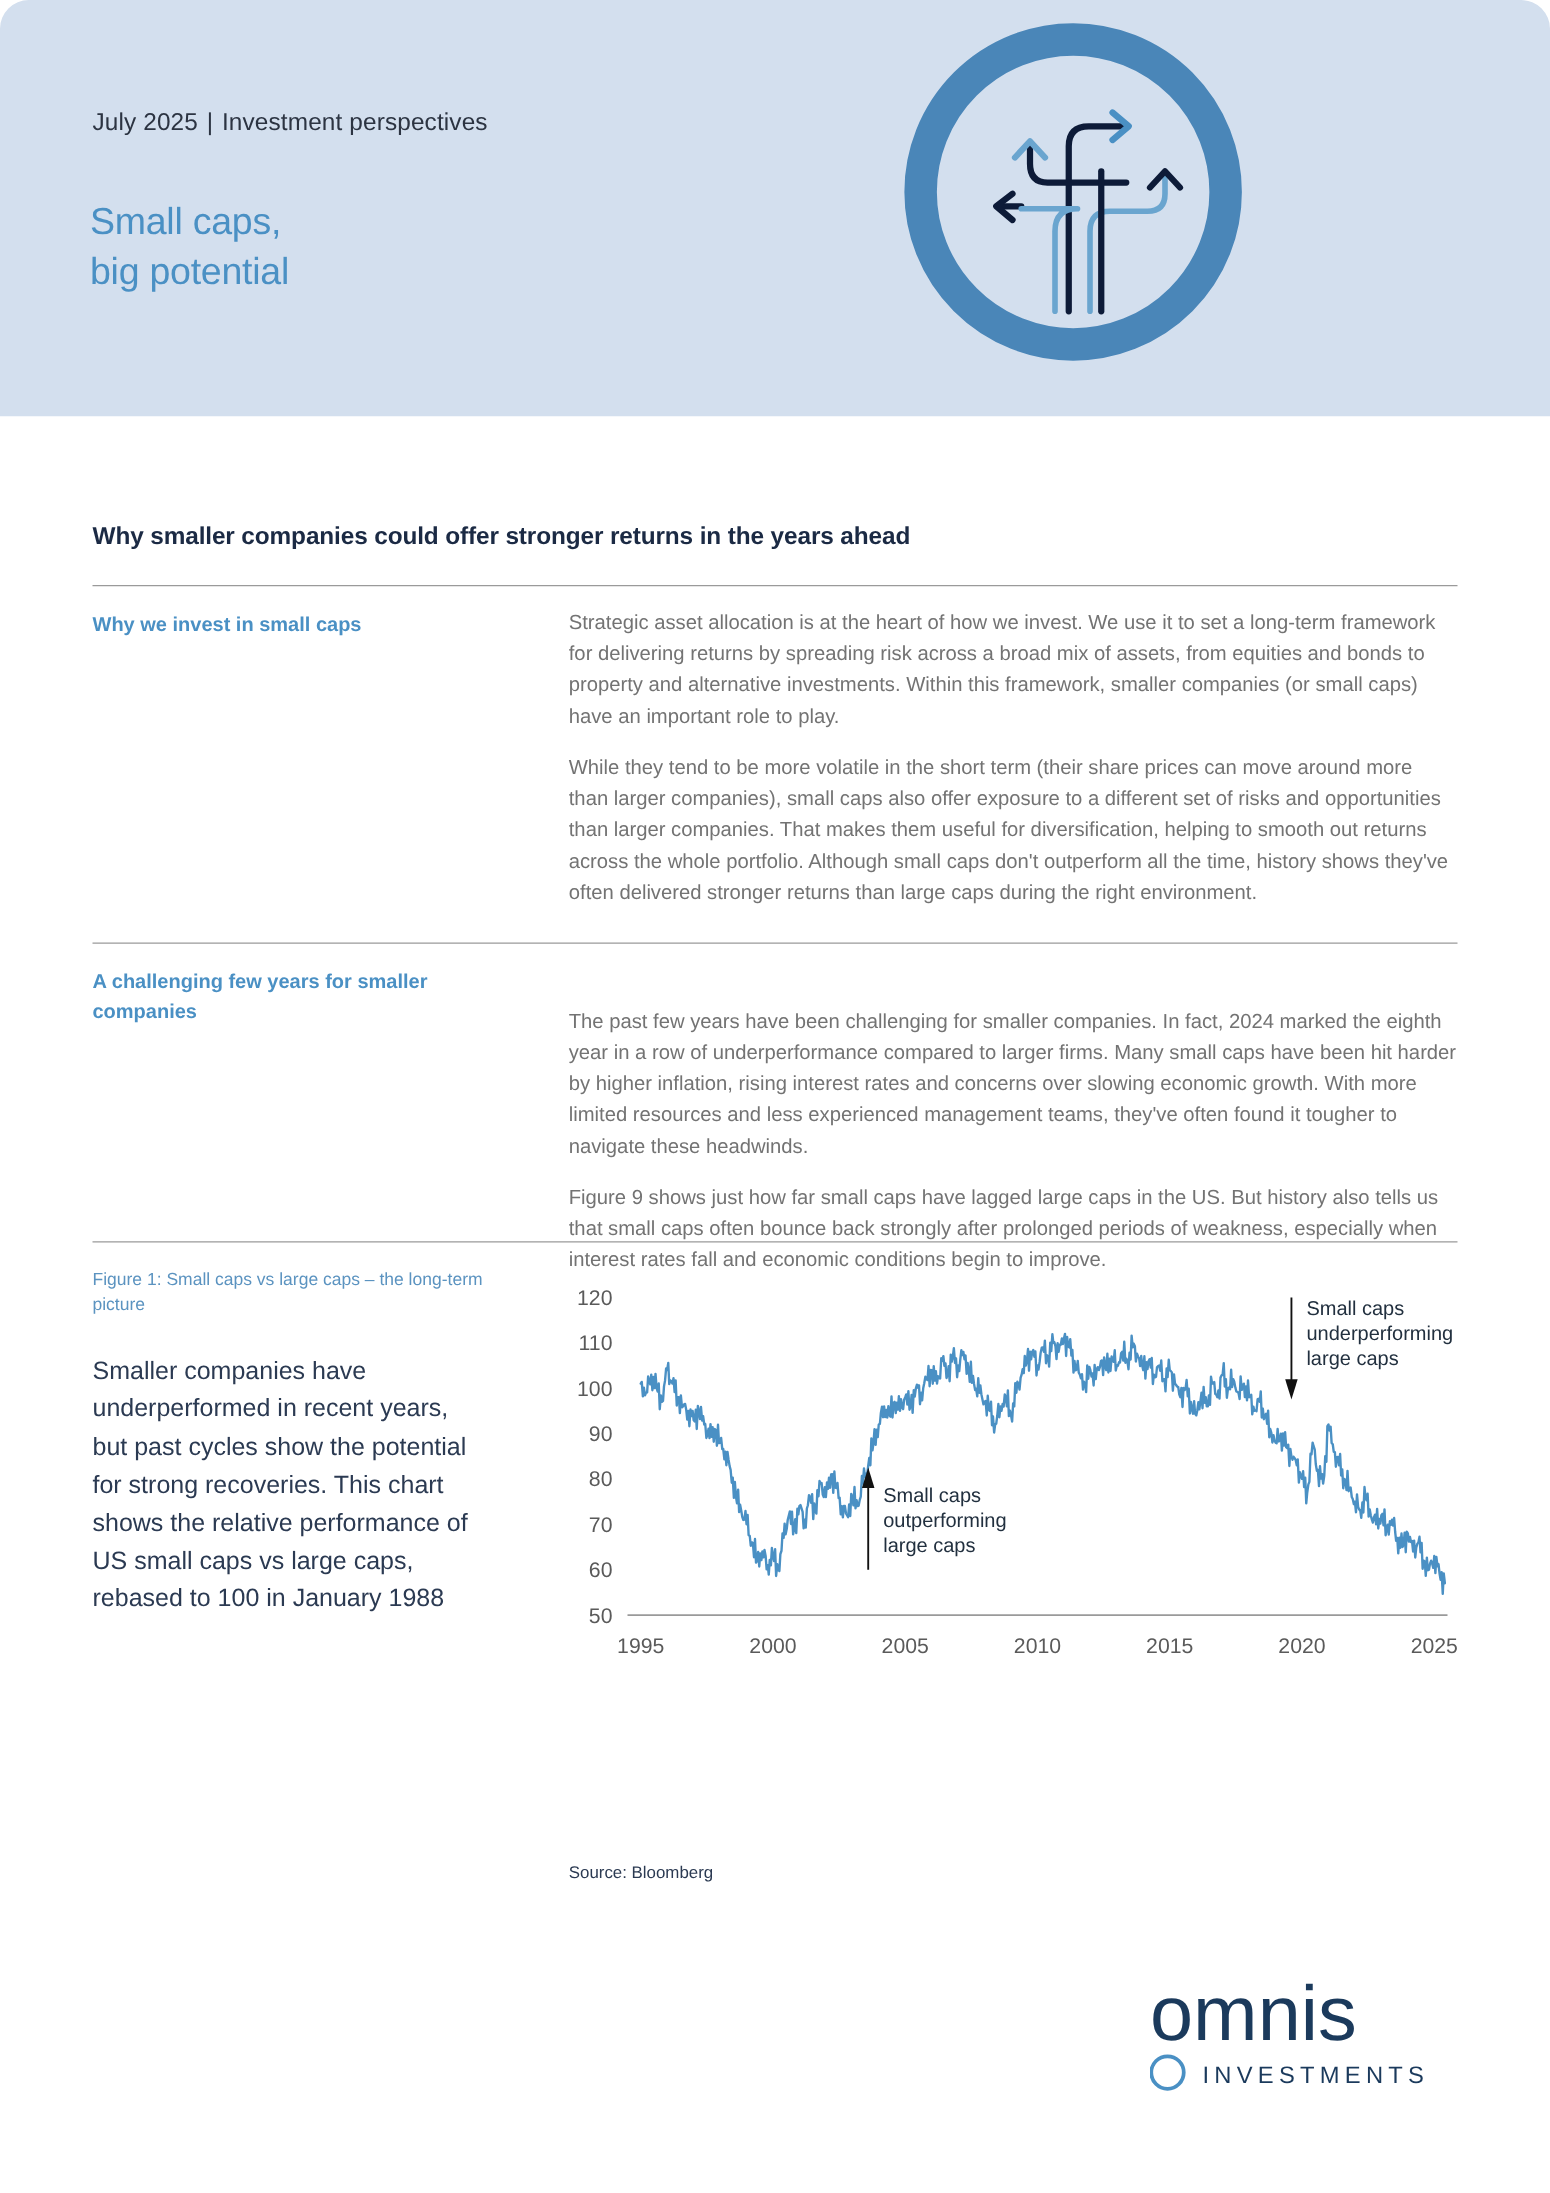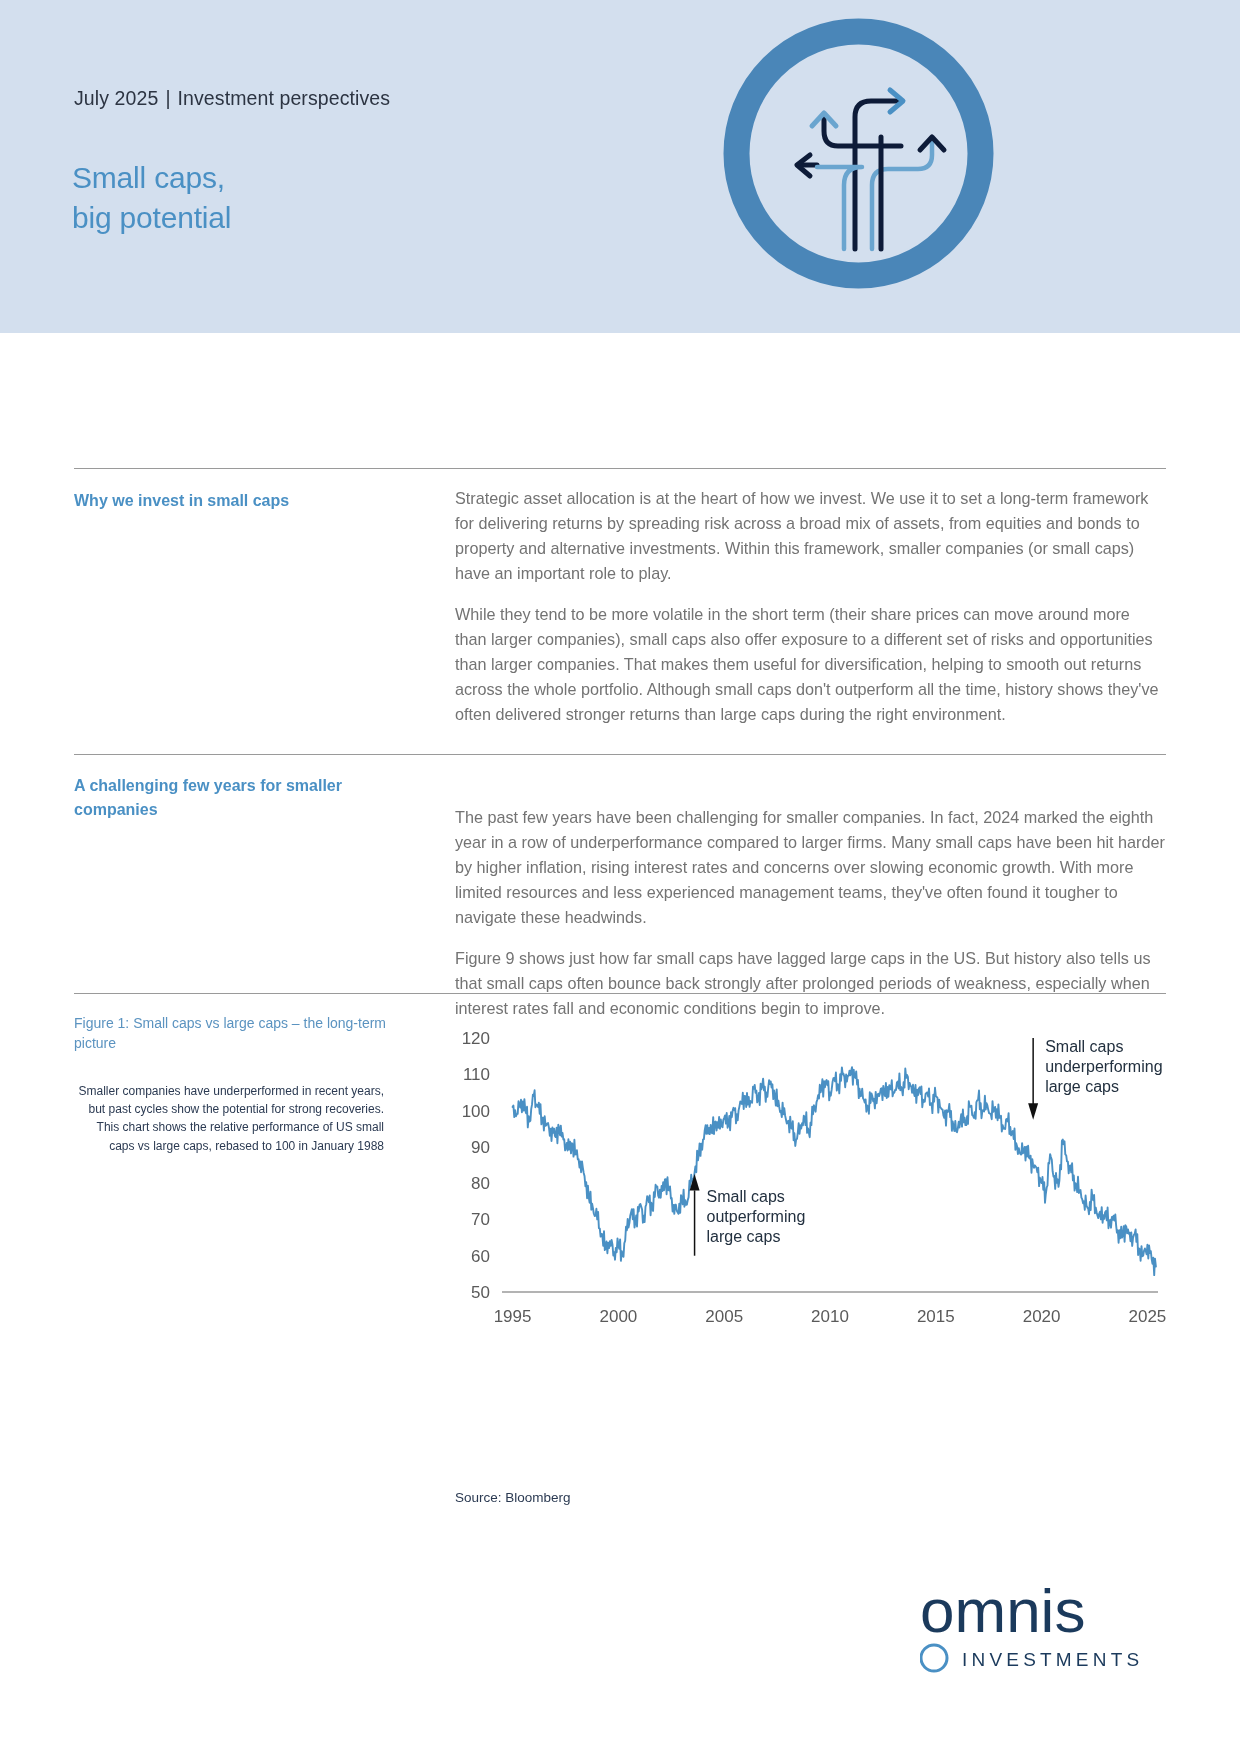--- a/index.html
+++ b/index.html
@@ -2,21 +2,21 @@
 <html><head>
 <meta charset="utf-8">
 <style>
   * { box-sizing: border-box; margin: 0; padding: 0; }
   html, body {
     width: 1240px; height: 1754px;
     background: #ffffff;
     font-family: "Liberation Sans", sans-serif;
     color: #1b2a44;
   }
-  .page { position: relative; width: 1240px; height: 1754px; overflow: hidden; }
+  .page { position: relative; width: 1240px; height: 1754px; overflow: hidden; border-radius: 23px; }
 
   
   .header {
     position: absolute; left: 0; top: 0; width: 1240px; height: 333px;
     background: #d3dfee;
   }
   .kicker {
     position: absolute; left: 74px; top: 87px;
     font-size: 19.5px; color: #2c3442; letter-spacing: .1px;
     font-family: "Liberation Sans", sans-serif;
@@ -63,21 +63,21 @@
   .sec-body.b1 { top: 486px; }
   .sec-body.b2 { top: 772px; margin-top: 33px; }
 
   
   .fig-title {
     position: absolute; left: 74px; top: 1014px; width: 330px;
     font-size: 14px; color: #5b93c0; line-height: 1.42; font-weight: 400;
   }
   .fig-desc {
     position: absolute; left: 74px; top: 1082px; width: 310px;
-    font-size: 12px; color: #2b3a52; line-height: 1.52; text-align: right;
+    font-size: 20px; color: #2b3a52; line-height: 1.52;
   }
 
   .chart-wrap {
     position: absolute; left: 440px; top: 1020px; width: 730px; height: 330px;
   }
   .chart-svg { display:block; }
 
   .source {
     position: absolute; left: 455px; top: 1490px;
     font-size: 13.5px; color: #2b3a52;
@@ -126,20 +126,21 @@
         <path d="M198 133 L210 120 L222 133" stroke="#0d1b38" stroke-width="5"></path>
 
         <path d="M160 232 L160 124 Q160 108 176 108" stroke="#0d1b38" stroke-width="5" opacity="0"></path>
         <path d="M162 232 L162 126 Q162 110 178 110" stroke="#0d1b38" stroke-width="5" opacity="0"></path>
         <path d="M159 232 L159 120" stroke="#0d1b38" stroke-width="5"></path>
         <path d="M159 120 Q159 106 145 106 L133 106" stroke="#0d1b38" stroke-width="5" opacity="0"></path>
       </g>
     </svg>
   </div>
 
+  <div class="lead">Why smaller companies could offer stronger returns in the years ahead</div>
 
   <div class="rule r1"></div>
   <div class="rule r2"></div>
   <div class="rule r3"></div>
 
   <div class="sec-head s1">Why we invest in small caps</div>
   <div class="sec-body b1">
     <p>Strategic asset allocation is at the heart of how we invest. We use it to set a long-term framework for delivering returns by spreading risk across a broad mix of assets, from equities and bonds to property and alternative investments. Within this framework, smaller companies (or small caps) have an important role to play.</p>
     <p>While they tend to be more volatile in the short term (their share prices can move around more than larger companies), small caps also offer exposure to a different set of risks and opportunities than larger companies. That makes them useful for diversification, helping to smooth out returns across the whole portfolio. Although small caps don't outperform all the time, history shows they've often delivered stronger returns than large caps during the right environment.</p>
   </div>

